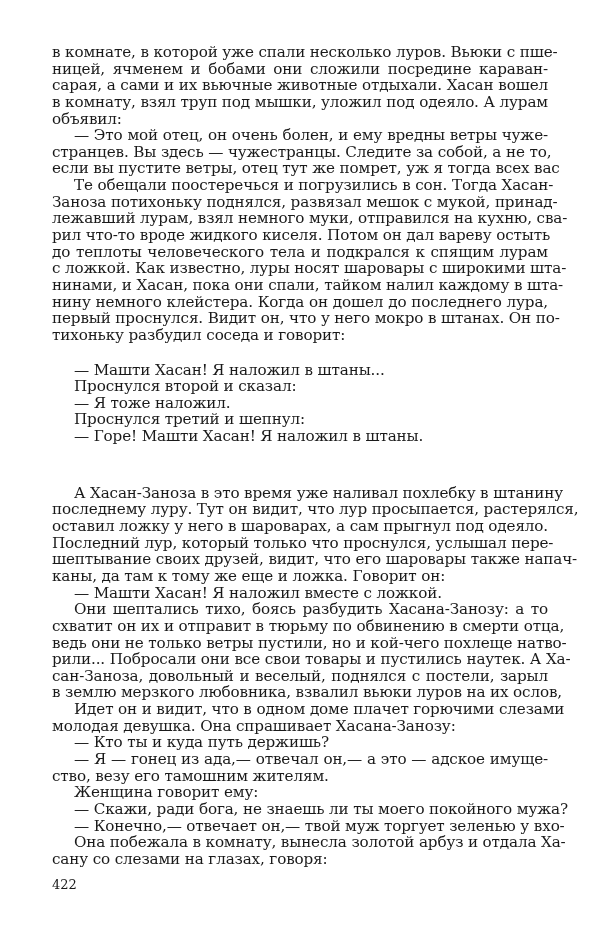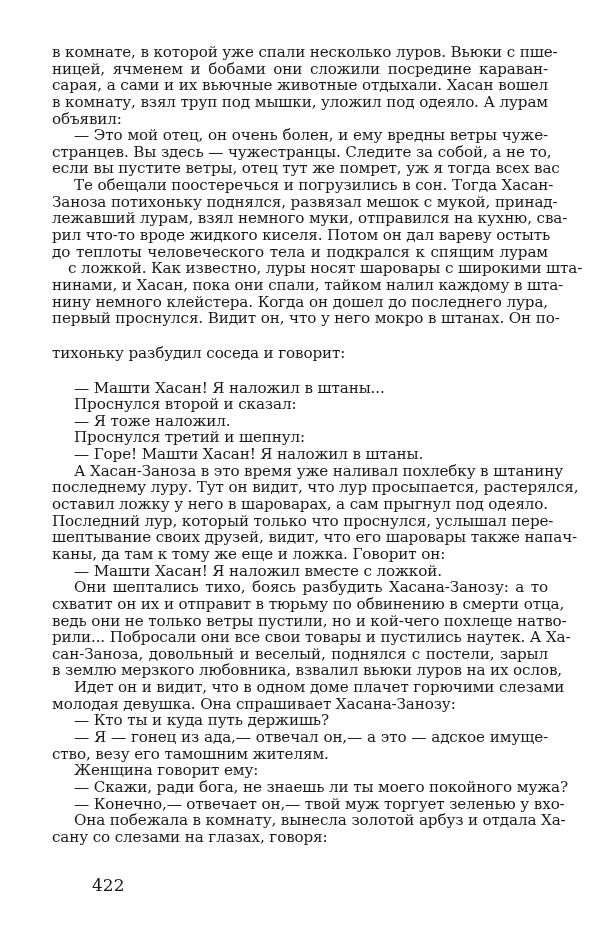--- a/index.html
+++ b/index.html
@@ -11,52 +11,52 @@
   .text { position: absolute; left: 52px; top: 44px; width: 496px; }
   .ln {
     display: block; height: 20.55px; line-height: 20.55px;
     font-size: 15.2px; white-space: nowrap; overflow: visible;
     text-align: justify; text-align-last: justify; letter-spacing: -0.15px;
   }
   .ln.last { text-align-last: left; }
   .ln.ind { padding-left: 22px; }
   .pagenum {
     position: absolute; left: 52px; top: 876px;
-    font-size: 17px; line-height: 18px; margin-left: 40px;
+    font-size: 13px; line-height: 18px;
   }
 </style>
 </head>
 <body>
 
 <div class="page">
   <div class="text" id="text-body">
       <span class="ln" style="height: 16.6531px; line-height: 16.6531px;">в комнате, в которой уже спали несколько луров. Вьюки с пше-</span>
       <span class="ln" style="height: 16.6531px; line-height: 16.6531px;">ницей, ячменем и бобами они сложили посредине караван-</span>
       <span class="ln" style="height: 16.6531px; line-height: 16.6531px;">сарая, а сами и их вьючные животные отдыхали. Хасан вошел</span>
       <span class="ln" style="height: 16.6531px; line-height: 16.6531px;">в комнату, взял труп под мышки, уложил под одеяло. А лурам</span>
       <span class="ln last" style="height: 16.6531px; line-height: 16.6531px;">объявил:</span>
       <span class="ln ind" style="height: 16.6531px; line-height: 16.6531px;">— Это мой отец, он очень болен, и ему вредны ветры чуже-</span>
       <span class="ln" style="height: 16.6531px; line-height: 16.6531px;">странцев. Вы здесь — чужестранцы. Следите за собой, а не то,</span>
       <span class="ln" style="height: 16.6531px; line-height: 16.6531px;">если вы пустите ветры, отец тут же помрет, уж я тогда всех вас</span>
       <span class="ln ind" style="height: 16.6531px; line-height: 16.6531px;">Те обещали поостеречься и погрузились в сон. Тогда Хасан-</span>
       <span class="ln" style="height: 16.6531px; line-height: 16.6531px;">Заноза потихоньку поднялся, развязал мешок с мукой, принад-</span>
       <span class="ln" style="height: 16.6531px; line-height: 16.6531px;">лежавший лурам, взял немного муки, отправился на кухню, сва-</span>
       <span class="ln" style="height: 16.6531px; line-height: 16.6531px;">рил что-то вроде жидкого киселя. Потом он дал вареву остыть</span>
       <span class="ln" style="height: 16.6531px; line-height: 16.6531px;">до теплоты человеческого тела и подкрался к спящим лурам</span>
-      <span class="ln" style="height: 16.6531px; line-height: 16.6531px; margin-left: 16px;">с ложкой. Как известно, луры носят шаровары с широкими шта-</span>
+      <span class="ln" style="height: 16.6531px; line-height: 16.6531px;">с ложкой. Как известно, луры носят шаровары с широкими шта-</span>
       <span class="ln" style="height: 16.6531px; line-height: 16.6531px;">нинами, и Хасан, пока они спали, тайком налил каждому в шта-</span>
       <span class="ln" style="height: 16.6531px; line-height: 16.6531px;">нину немного клейстера. Когда он дошел до последнего лура,</span>
       <span class="ln" style="height: 16.6531px; line-height: 16.6531px;">первый проснулся. Видит он, что у него мокро в штанах. Он по-</span>
-      <span class="ln last" style="height: 16.6531px; line-height: 16.6531px; margin-top: 18px;">тихоньку разбудил соседа и говорит:</span>
+      <span class="ln last" style="height: 16.6531px; line-height: 16.6531px;">тихоньку разбудил соседа и говорит:</span>
       <span class="ln ind last" style="height: 16.6531px; line-height: 16.6531px; margin-top: 18px;">— Машти Хасан! Я наложил в штаны...</span>
       <span class="ln ind last" style="height: 16.6531px; line-height: 16.6531px;">Проснулся второй и сказал:</span>
       <span class="ln ind last" style="height: 16.6531px; line-height: 16.6531px;">— Я тоже наложил.</span>
       <span class="ln ind last" style="height: 16.6531px; line-height: 16.6531px;">Проснулся третий и шепнул:</span>
       <span class="ln ind last" style="height: 16.6531px; line-height: 16.6531px;">— Горе! Машти Хасан! Я наложил в штаны.</span>
-      <span class="ln ind" style="height: 16.6531px; line-height: 16.6531px;">А Хасан-Заноза в это время уже наливал похлебку в штанину</span>
+      <span class="ln ind" style="height: 16.6531px; line-height: 16.6531px; margin-top: 40px;">А Хасан-Заноза в это время уже наливал похлебку в штанину</span>
       <span class="ln" style="height: 16.6531px; line-height: 16.6531px;">последнему луру. Тут он видит, что лур просыпается, растерялся,</span>
       <span class="ln" style="height: 16.6531px; line-height: 16.6531px;">оставил ложку у него в шароварах, а сам прыгнул под одеяло.</span>
       <span class="ln" style="height: 16.6531px; line-height: 16.6531px;">Последний лур, который только что проснулся, услышал пере-</span>
       <span class="ln" style="height: 16.6531px; line-height: 16.6531px;">шептывание своих друзей, видит, что его шаровары также напач-</span>
       <span class="ln last" style="height: 16.6531px; line-height: 16.6531px;">каны, да там к тому же еще и ложка. Говорит он:</span>
       <span class="ln ind last" style="height: 16.6531px; line-height: 16.6531px;">— Машти Хасан! Я наложил вместе с ложкой.</span>
       <span class="ln ind" style="height: 16.6531px; line-height: 16.6531px;">Они шептались тихо, боясь разбудить Хасана-Занозу: а то</span>
       <span class="ln" style="height: 16.6531px; line-height: 16.6531px;">схватит он их и отправит в тюрьму по обвинению в смерти отца,</span>
       <span class="ln" style="height: 16.6531px; line-height: 16.6531px;">ведь они не только ветры пустили, но и кой-чего похлеще натво-</span>
       <span class="ln" style="height: 16.6531px; line-height: 16.6531px;">рили... Побросали они все свои товары и пустились наутек. А Ха-</span>

